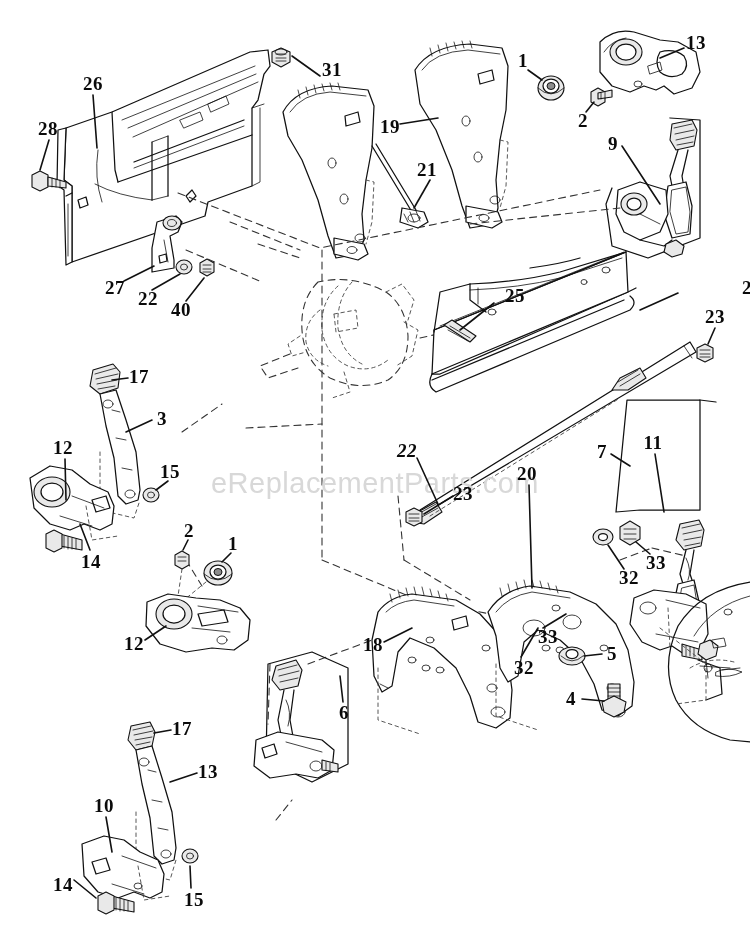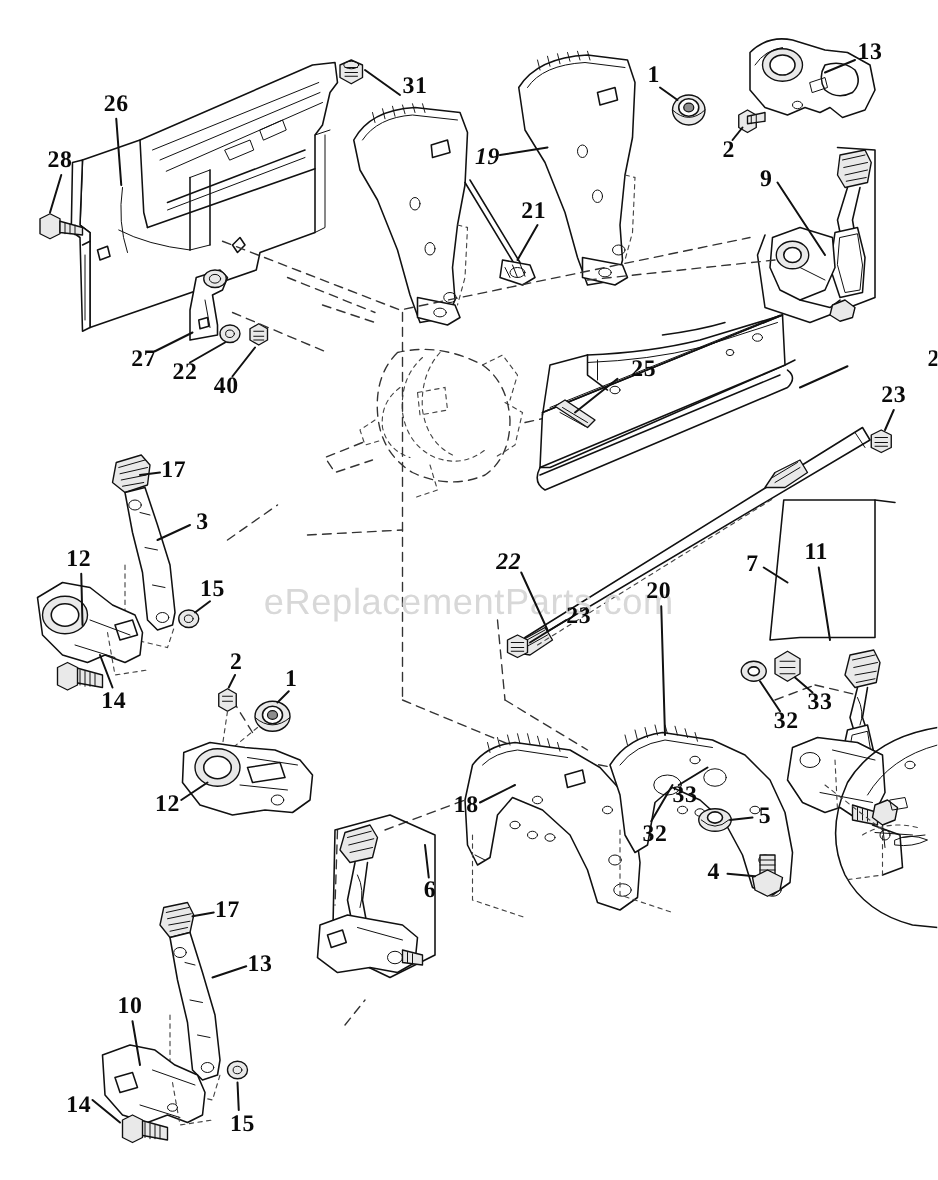--- a/index.html
+++ b/index.html
@@ -532,21 +532,21 @@
         <line x1="191" y1="888" x2="190" y2="866"></line>
       </g>
     </svg>
   <div class="callout" style="left: 332px; top: 69px;">31</div>
       <div class="callout" style="left: 93px; top: 83px;">26</div>
       <div class="callout" style="left: 696px; top: 42px;">13</div>
       <div class="callout" style="left: 523px; top: 60px;">1</div>
       <div class="callout" style="left: 583px; top: 120px;">2</div>
       <div class="callout" style="left: 48px; top: 128px;">28</div>
       <div class="callout" style="left: 613px; top: 143px;">9</div>
-      <div class="callout" style="left: 390px; top: 126px; font-style: italic;">19</div>
+      <div class="callout" style="left: 390px; top: 126px;">19</div>
       <div class="callout" style="left: 427px; top: 169px;">21</div>
       <div class="callout" style="left: 115px; top: 287px;">27</div>
       <div class="callout" style="left: 148px; top: 298px;">22</div>
       <div class="callout" style="left: 181px; top: 309px;">40</div>
       <div class="callout" style="left: 500px; top: 295px; margin-left: 15px;">25</div>
       <div class="callout" style="left: 708px; top: 287px; margin-left: 44px;">24</div>
       <div class="callout" style="left: 715px; top: 316px;">23</div>
       <div class="callout" style="left: 139px; top: 376px;">17</div>
       <div class="callout" style="left: 162px; top: 418px;">3</div>
       <div class="callout" style="left: 63px; top: 447px;">12</div>

